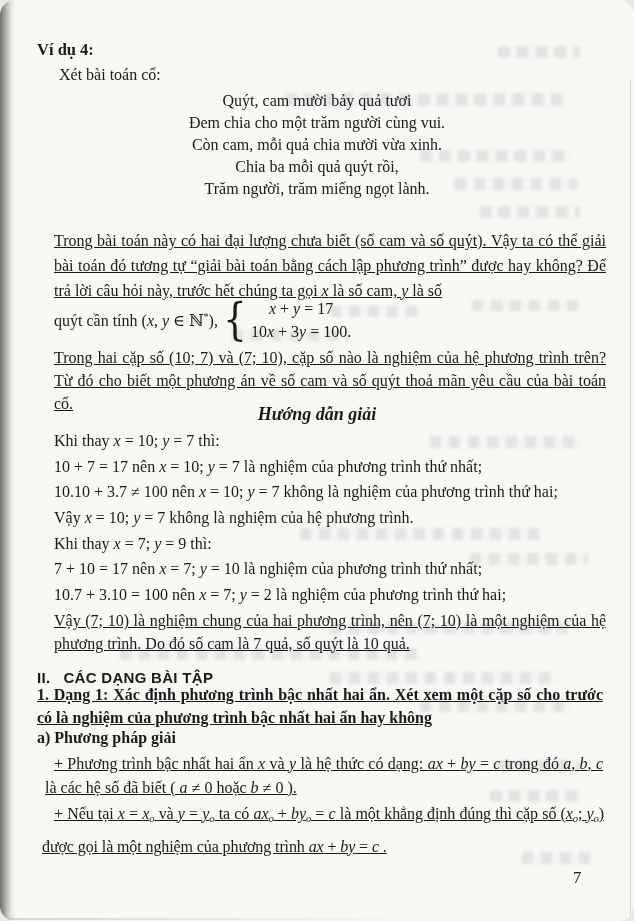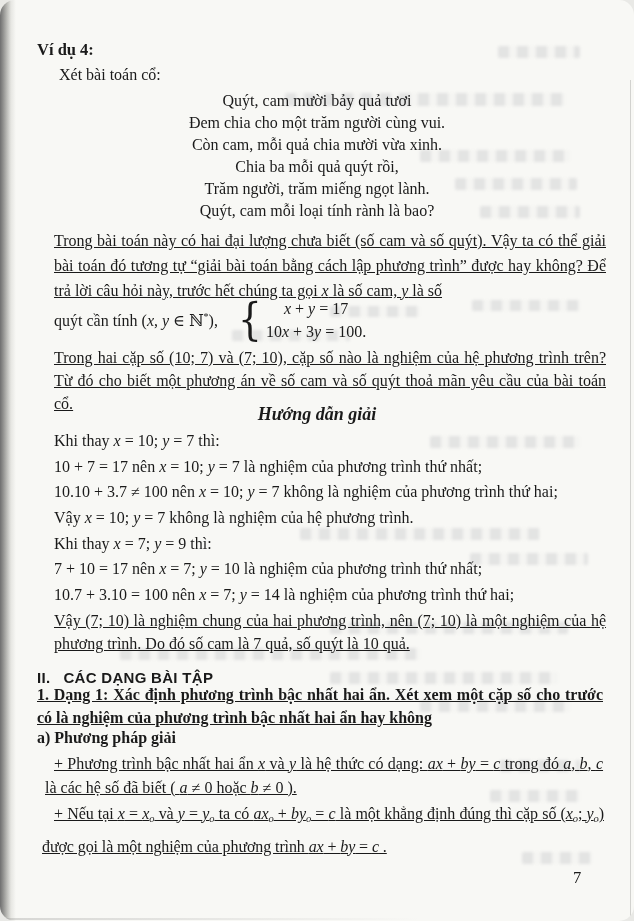--- a/index.html
+++ b/index.html
@@ -34,21 +34,21 @@
     background:repeating-linear-gradient(90deg, rgba(108,112,124,.30) 0 11px, rgba(108,112,124,.05) 11px 19px);
   }
   
   .abs{position:absolute;}
   .b{font-weight:bold;}
   .line{white-space:nowrap;}
   .just{text-align:justify;line-height:25px;text-decoration:underline;}
   .poem{left:0;top:90px;width:634px;text-align:center;line-height:22px;}
   .poem-line{white-space:nowrap;}
   .sys-row{left:54px;top:296px;display:flex;align-items:center;}
-  .sys-intro{white-space:nowrap;margin-right:18px;}
+  .sys-intro{white-space:nowrap;margin-right:3px;}
   .brace{font-size:44px;font-weight:400;line-height:48px;font-family:"DejaVu Serif",serif;color:#1a1a1a;margin-right:2px;transform:scaleX(.85);}
   .eqs{display:flex;flex-direction:column;line-height:23px;text-align:center;}
   .eq{white-space:nowrap;}
   .hdg{left:0;top:404px;width:634px;text-align:center;font-weight:bold;font-style:italic;font-size:18px;}
   .sol{left:54px;top:428px;width:566px;}
   .sol-line{height:25.7px;line-height:25.7px;white-space:nowrap;}
   .sec-hdg{
     left:37px;top:669px;
     font-family:"Liberation Sans","DejaVu Sans",sans-serif;
     font-weight:bold;font-size:15px;letter-spacing:.3px;
@@ -91,21 +91,20 @@
   <div class="abs line b" style="left:37px;top:40px;font-size:16.5px">Ví dụ 4:</div>
 
   <div class="abs line" style="left:59px;top:66px">Xét bài toán cổ:</div>
 
   <div class="abs poem">
     <div class="poem-line">Quýt, cam mười bảy quả tươi</div>
     <div class="poem-line">Đem chia cho một trăm người cùng vui.</div>
     <div class="poem-line">Còn cam, mỗi quả chia mười vừa xinh.</div>
     <div class="poem-line">Chia ba mỗi quả quýt rồi,</div>
     <div class="poem-line">Trăm người, trăm miếng ngọt lành.</div>
-    <div class="poem-line">Quýt, cam mỗi loại tính rành là bao?</div>
   </div>
 
   <div class="abs just" style="left:54px;top:228px;width:552px"><span>Trong bài toán này có hai đại lượng chưa biết (số cam và số quýt). Vậy ta có thể giải bài toán đó tương tự “giải bài toán bằng cách lập phương trình” được hay không? Để trả lời câu hỏi này, trước hết chúng ta gọi </span><span class="r-i">x</span><span> là số cam, </span><span class="r-i">y</span><span> là số</span></div>
 
   <div class="abs sys-row">
     <span class="sys-intro"><span>quýt cần tính (</span><span class="r-i">x</span><span>, </span><span class="r-i">y</span><span> ∈ ℕ</span><span class="r-sup">*</span><span>),</span></span>
     <span class="brace">{</span>
     <span class="eqs">
       <span class="eq"><span class="r-i">x</span><span> + </span><span class="r-i">y</span><span> = 17</span></span>
       <span class="eq"><span>10</span><span class="r-i">x</span><span> + 3</span><span class="r-i">y</span><span> = 100.</span></span>
@@ -116,21 +115,21 @@
 
   <div class="abs hdg">Hướng dẫn giải</div>
 
   <div class="abs sol">
     <div class="sol-line"><span>Khi thay </span><span class="r-i">x</span><span> = 10; </span><span class="r-i">y</span><span> = 7 thì:</span></div>
     <div class="sol-line"><span>10 + 7 = 17  nên  </span><span class="r-i">x</span><span> = 10; </span><span class="r-i">y</span><span> = 7  là nghiệm của phương trình thứ nhất;</span></div>
     <div class="sol-line"><span>10.10 + 3.7 ≠ 100  nên  </span><span class="r-i">x</span><span> = 10; </span><span class="r-i">y</span><span> = 7  không là nghiệm của phương trình thứ hai;</span></div>
     <div class="sol-line"><span>Vậy  </span><span class="r-i">x</span><span> = 10; </span><span class="r-i">y</span><span> = 7  không là nghiệm của hệ phương trình.</span></div>
     <div class="sol-line"><span>Khi thay  </span><span class="r-i">x</span><span> = 7; </span><span class="r-i">y</span><span> = 9  thì:</span></div>
     <div class="sol-line"><span>7 + 10 = 17  nên  </span><span class="r-i">x</span><span> = 7; </span><span class="r-i">y</span><span> = 10  là nghiệm của phương trình thứ nhất;</span></div>
-    <div class="sol-line"><span>10.7 + 3.10 = 100  nên  </span><span class="r-i">x</span><span> = 7; </span><span class="r-i">y</span><span> = 14  là nghiệm của phương trình thứ hai;</span></div>
+    <div class="sol-line"><span>10.7 + 3.10 = 100  nên  </span><span class="r-i">x</span><span> = 7; </span><span class="r-i">y</span><span> = 2  là nghiệm của phương trình thứ hai;</span></div>
   </div>
 
   <div class="abs just" style="left:54px;top:610px;width:552px;line-height:22.5px">Vậy (7; 10) là nghiệm chung của hai phương trình, nên (7; 10) là một nghiệm của hệ phương trình. Do đó số cam là 7 quả, số quýt là 10 quả.</div>
 
   <div class="abs sec-hdg">
     <span class="num">II.</span><span>CÁC DẠNG BÀI TẬP</span>
   </div>
 
   <div class="abs just b" style="left:37px;top:684px;width:566px;line-height:22.5px">1. Dạng 1: Xác định phương trình bậc nhất hai ẩn. Xét xem một cặp số cho trước có là nghiệm của phương trình bậc nhất hai ẩn hay không</div>
 

